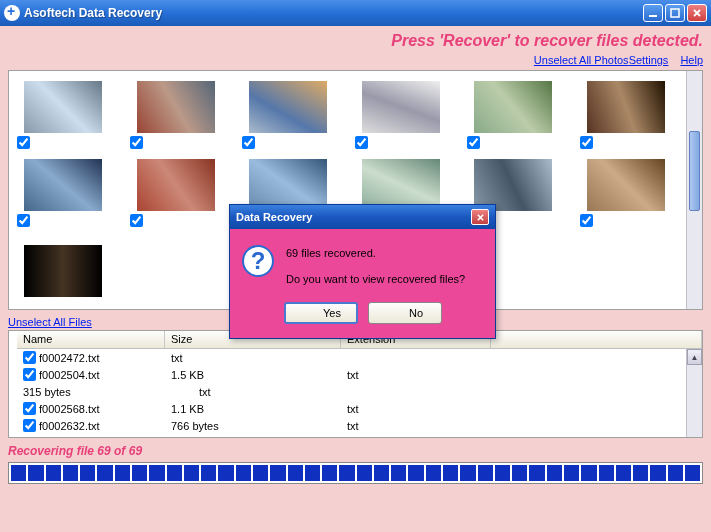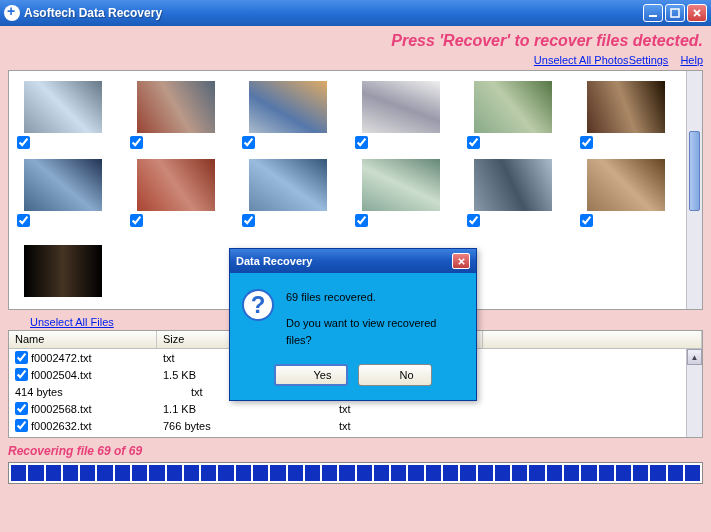--- a/index.html
+++ b/index.html
@@ -40,45 +40,45 @@
 .ph6 { background: linear-gradient(70deg,#553322,#aa8866,#221100); }
 .ph7 { background: linear-gradient(40deg,#446688,#88aacc,#223355); }
 .ph8 { background: linear-gradient(55deg,#aa4433,#cc8877,#883322); }
 .ph9 { background: linear-gradient(35deg,#6688aa,#99bbdd,#335577); }
 .ph10 { background: linear-gradient(25deg,#88aa99,#ccddcc,#668877); }
 .ph11 { background: linear-gradient(65deg,#8899aa,#445566,#aabbcc); }
 .ph12 { background: linear-gradient(45deg,#997755,#ccaa88,#664422); }
 .ph13 { background: linear-gradient(90deg,#000,#443322,#000); width:78px; }
 
 .unselect-files { font-size: 11px; margin-top: 6px; }
-.unselect-files a { color: #0020ee; text-decoration: underline; cursor: pointer; margin-left: 22px; }
-
-
-.files-panel { background: #fff; border: 1px solid #a0a0a0; margin-top: 2px; height: 108px; position: relative; overflow: hidden; font-size: 11px; }
+.unselect-files a { color: #0020ee; text-decoration: underline; cursor: pointer; }
+
+
+.files-panel { background: #fff; border: 1px solid #a0a0a0; margin-top: 2px; height: 108px; position: relative; overflow: hidden; font-size: 11px; padding-left: 8px; }
 .files-header { display: flex; background: linear-gradient(to bottom,#fdfdfd,#ece9d8); height: 18px; border-bottom: 1px solid #c0c0c0; }
 .files-header .col { padding: 2px 6px; border-right: 1px solid #c8c8c8; }
 .col-name { width: 148px; }
 .col-size { width: 176px; }
 .col-ext { width: 150px; }
 .col-pad { flex: 1; }
 .files-body { }
 .file-row { display: flex; height: 17px; align-items: center; }
 .file-row .cell { padding: 0 6px; }
 .file-row .name-cell { width: 148px; display: flex; align-items: center; gap: 3px; }
 .file-row .size-cell { width: 176px; }
 .file-row .ext-cell { width: 150px; }
 .file-row input[type=checkbox] { width: 13px; height: 13px; }
 .files-scroll { position: absolute; right: 0; top: 18px; bottom: 0; width: 16px; background: #e8e8f0; border-left: 1px solid #c0c0c8; }
 .files-scroll .arrow { height: 16px; background: linear-gradient(to bottom,#f0f0f8,#d0d0e0); border: 1px solid #a0a0b0; display: flex; align-items: center; justify-content: center; font-size: 8px; color: #445; }
 
 
 .progress-label { color: #e8407a; font-style: italic; font-weight: bold; font-size: 12px; margin-top: 6px; }
 .progress-bar { background: #fff; border: 1px solid #888; height: 22px; margin-top: 4px; padding: 2px; display: flex; gap: 2px; }
 .progress-seg { flex: 1; background: #1030c0; }
-.dialog { position: absolute; left: 229px; top: 178px; width: 248px; background: #0ea5e9; border: 1px solid #0a3a9a; box-shadow: 2px 2px 6px rgba(0,0,0,0.3); font-size: 11px; margin-top: 44px; }
+.dialog { position: absolute; left: 229px; top: 178px; width: 267px; background: #ec4899; border: 1px solid #0a3a9a; box-shadow: 2px 2px 6px rgba(0,0,0,0.3); font-size: 11px; }
 .dialog-title { height: 24px; background: linear-gradient(to bottom,#3a80e0 0%,#1a58c0 50%,#0f48a8 100%); color: #fff; font-weight: bold; display: flex; align-items: center; padding: 0 6px; }
 .dialog-title .dtext { flex: 1; }
 .dialog-title .dclose { width: 18px; height: 16px; background: linear-gradient(to bottom,#f08080,#c04040); border: 1px solid #fff; border-radius: 2px; display: flex; align-items: center; justify-content: center; cursor: pointer; }
 .dialog-body { padding: 16px 12px 8px 12px; display: flex; gap: 12px; }
 .dialog-body .qicon { width: 32px; height: 32px; border-radius: 50%; border: 2px solid #2a6ad0; background: #fff; color: #2a6ad0; font-size: 24px; font-weight: bold; display: flex; align-items: center; justify-content: center; flex-shrink: 0; }
 .dialog-body .msg { line-height: 1.6; }
 .dialog-btns { display: flex; justify-content: center; gap: 10px; padding: 6px 0 14px 0; }
 .dialog-btns button { width: 74px; height: 22px; font-size: 11px; background: linear-gradient(to bottom,#fdfdfd,#ece9d8); border: 1px solid #888; border-radius: 3px; cursor: pointer; padding-left: 23px; }
 .dialog-btns button.default { border: 2px solid #4a7ad0; }
 </style>
@@ -199,21 +199,21 @@
         </div>
         <div class="file-row">
           <div class="cell name-cell">
             <input type="checkbox" checked="" style="">
             <span>f0002504.txt</span>
           </div>
           <div class="cell size-cell">1.5 KB</div>
           <div class="cell ext-cell">txt</div>
         </div>
         <div class="file-row">
-          <div class="cell size-cell">414 bytes</div>
+          <div class="cell size-cell">315 bytes</div>
           <div class="cell ext-cell">txt</div>
         </div>
         <div class="file-row">
           <div class="cell name-cell">
             <input type="checkbox" checked="" style="">
             <span>f0002568.txt</span>
           </div>
           <div class="cell size-cell">1.1 KB</div>
           <div class="cell ext-cell">txt</div>
         </div>

